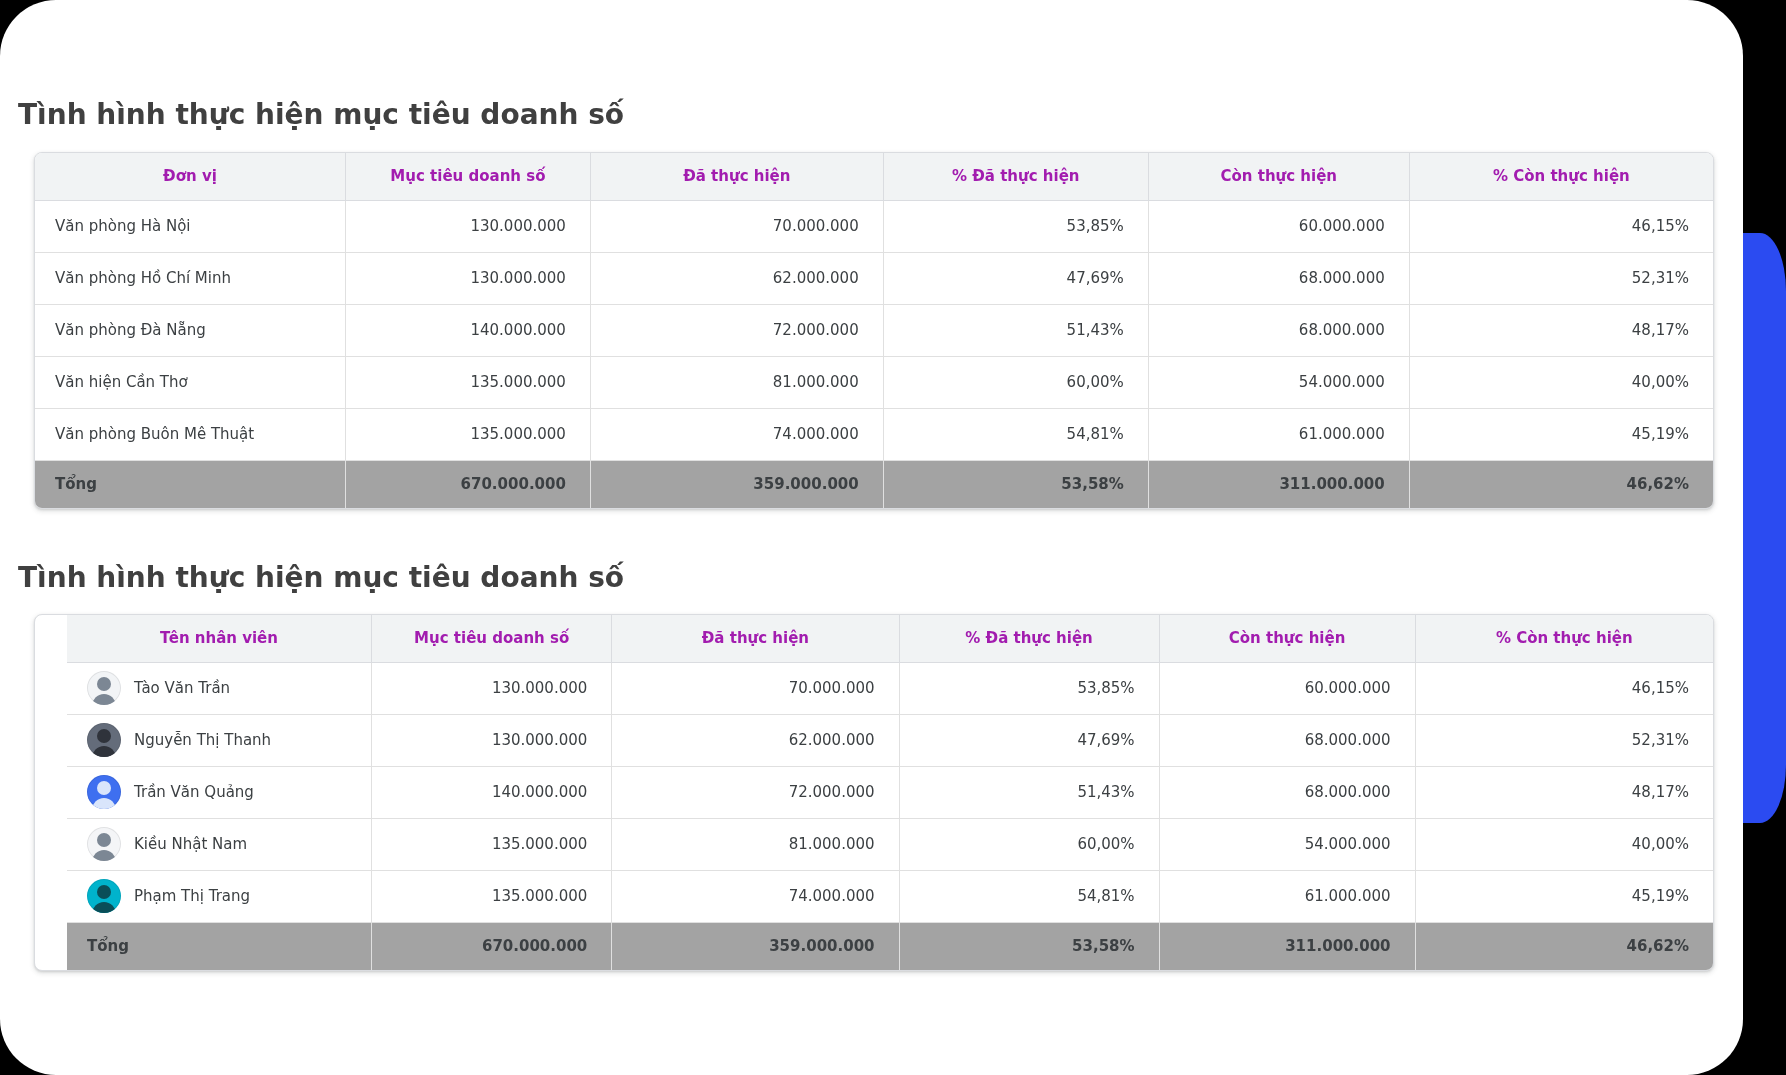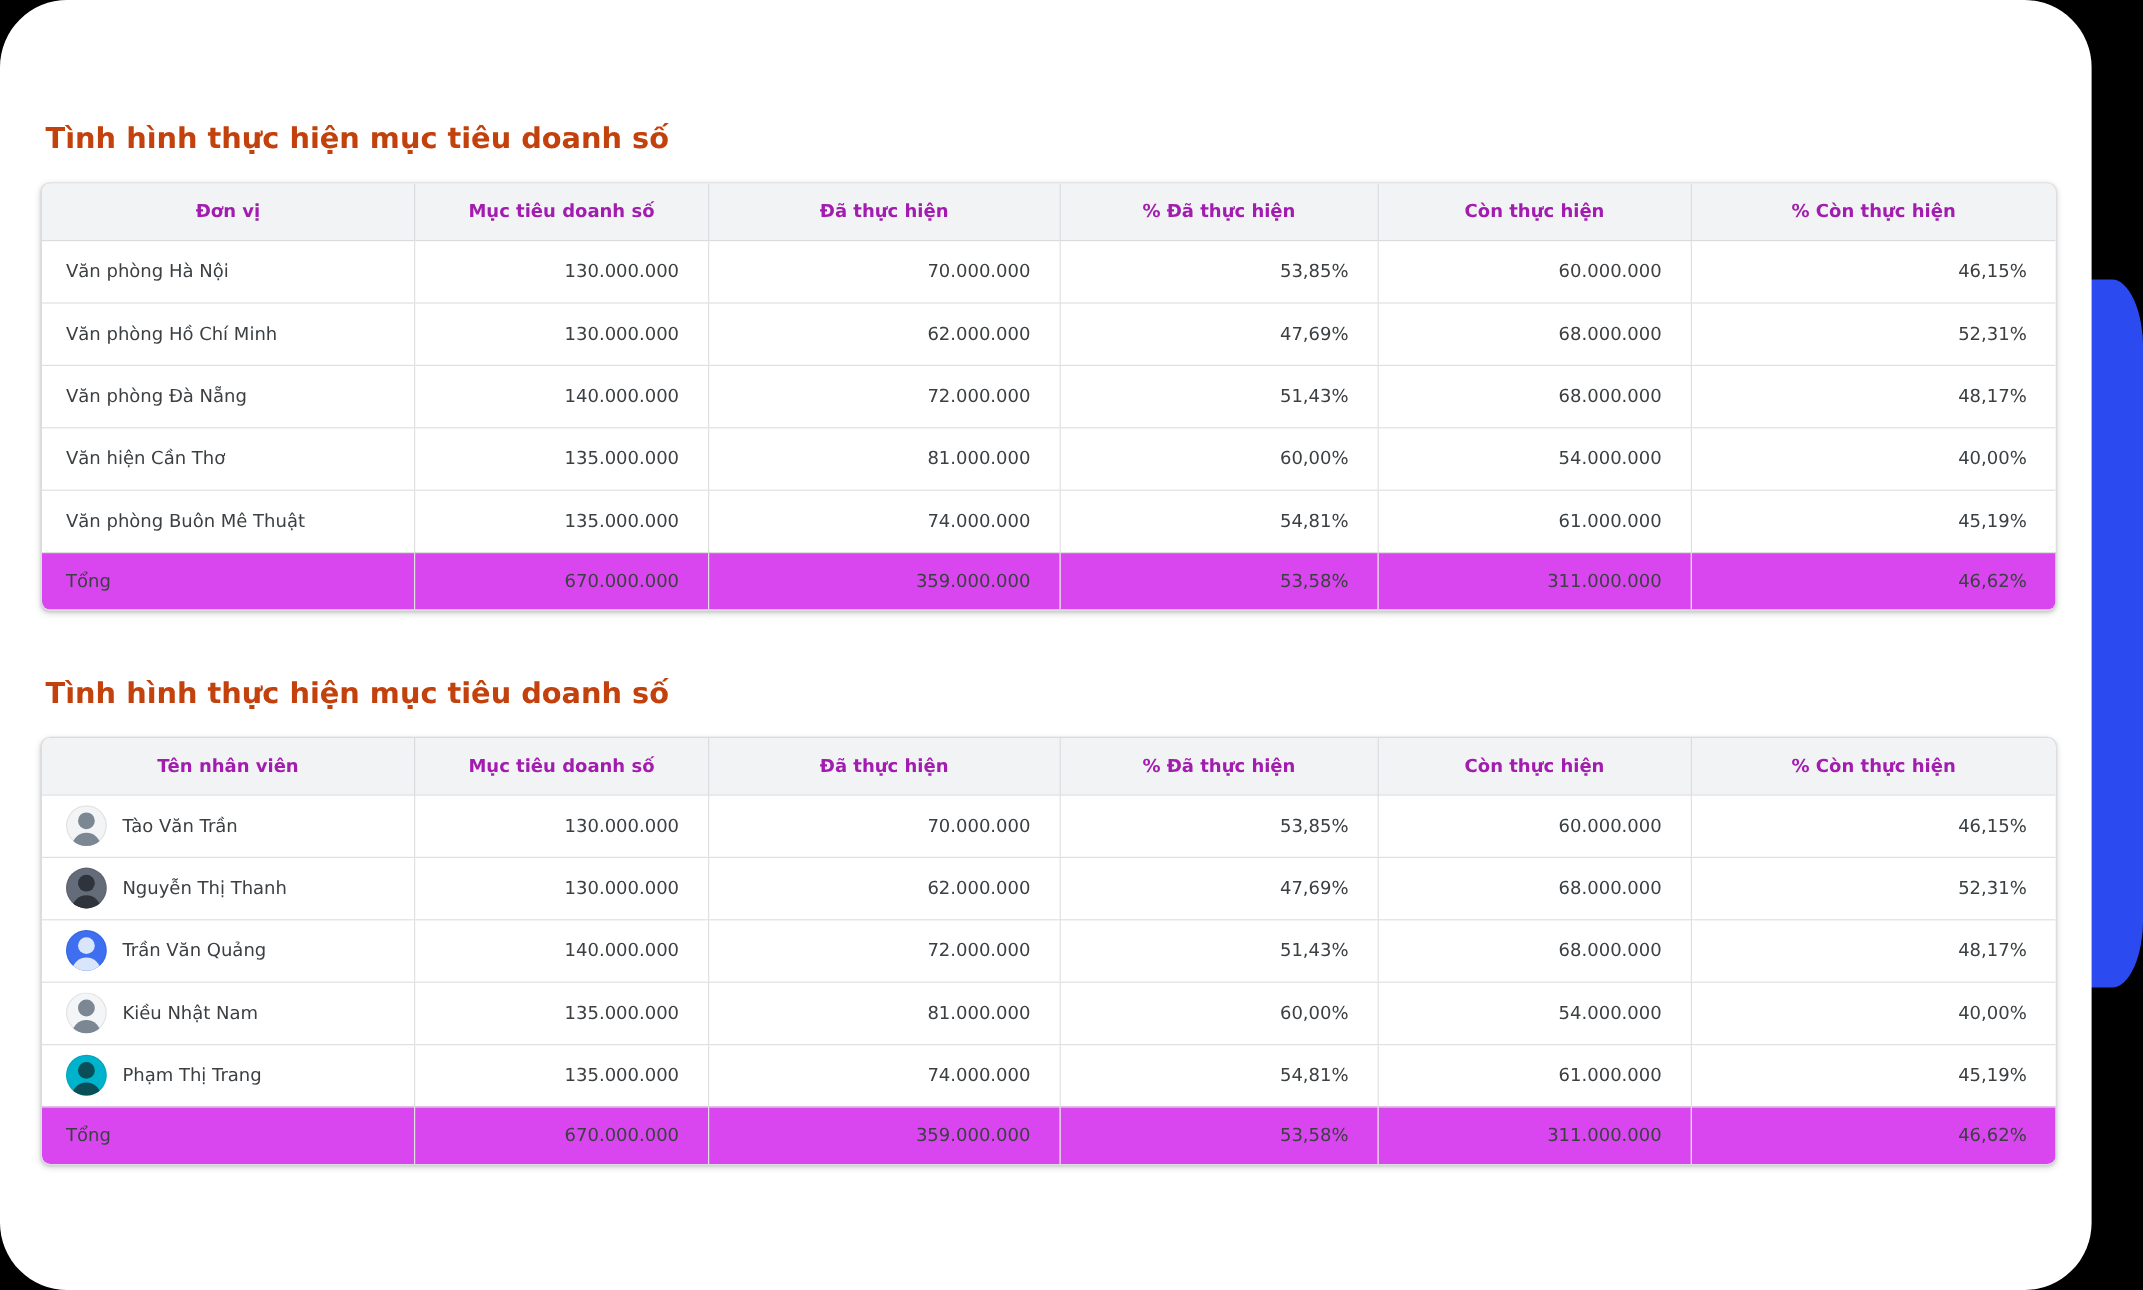--- a/index.html
+++ b/index.html
@@ -13,34 +13,34 @@
     background:#2b4bf1;
     border-top-right-radius:26px 58px; border-bottom-right-radius:26px 58px;
   }
 
   .card {
     position:absolute; left:0; top:0; width:1743px; height:1075px;
     background:#fff; border-radius:56px;
   }
 
   .section-title {
-    position:absolute; left:38px; width:1680px;
-    font-size:24px; font-weight:600; color:#c2410c; line-height:26px;
+    position:absolute; left:18px; width:1680px;
+    font-size:28px; font-weight:600; color:#404040; line-height:26px;
   }
   #title-1 { top:102px; }
   #title-2 { top:565px; }
 
   .tbl-wrap {
     position:absolute; left:34px; width:1680px;
     border:1px solid #dadce0; border-radius:8px; overflow:hidden;
     background:#fff;
     box-shadow:0 2px 5px rgba(60,64,67,.18), 0 1px 2px rgba(60,64,67,.12);
   }
   #table-1 { top:152px; }
-  #table-2 { top:614px; }
+  #table-2 { top:614px;padding-left:32px; }
 
   table { width:100%; border-collapse:collapse; table-layout:fixed; }
   col.c1 { width:18.5%; } col.c2 { width:14.6%; } col.c3 { width:17.45%; }
   col.c4 { width:15.8%; } col.c5 { width:15.55%; } col.c6 { width:18.1%; }
 
   th {
     height:47px; background:#f1f3f4; font-size:15px; font-weight:700;
     color:#a21caf; text-align:center;
     border-right:1px solid #dadce0; border-bottom:1px solid #dadce0;
   }
@@ -51,21 +51,21 @@
     border-right:1px solid #e0e0e0; border-bottom:1px solid #e0e0e0;
     vertical-align:middle;
   }
   td:last-child { border-right:none; }
   tr:last-child td { border-bottom:none; }
 
   td.c-label { text-align:left; padding-left:20px; }
   td.c-num   { text-align:right; padding-right:24px; }
 
   tr.total-row td {
-    height:48px; background:#d946ef; font-weight:400;
+    height:48px; background:#a3a3a3; font-weight:700;
   }
 
   .person { display:flex; align-items:center; gap:13px; }
   .avatar {
     width:34px; height:34px; border-radius:50%; position:relative;
     overflow:hidden; flex:none; box-shadow:inset 0 0 0 1px rgba(0,0,0,.08);
   }
   .av-head {
     position:absolute; left:50%; top:6px; transform:translateX(-50%);
     width:14px; height:14px; border-radius:50%; background:currentColor;

